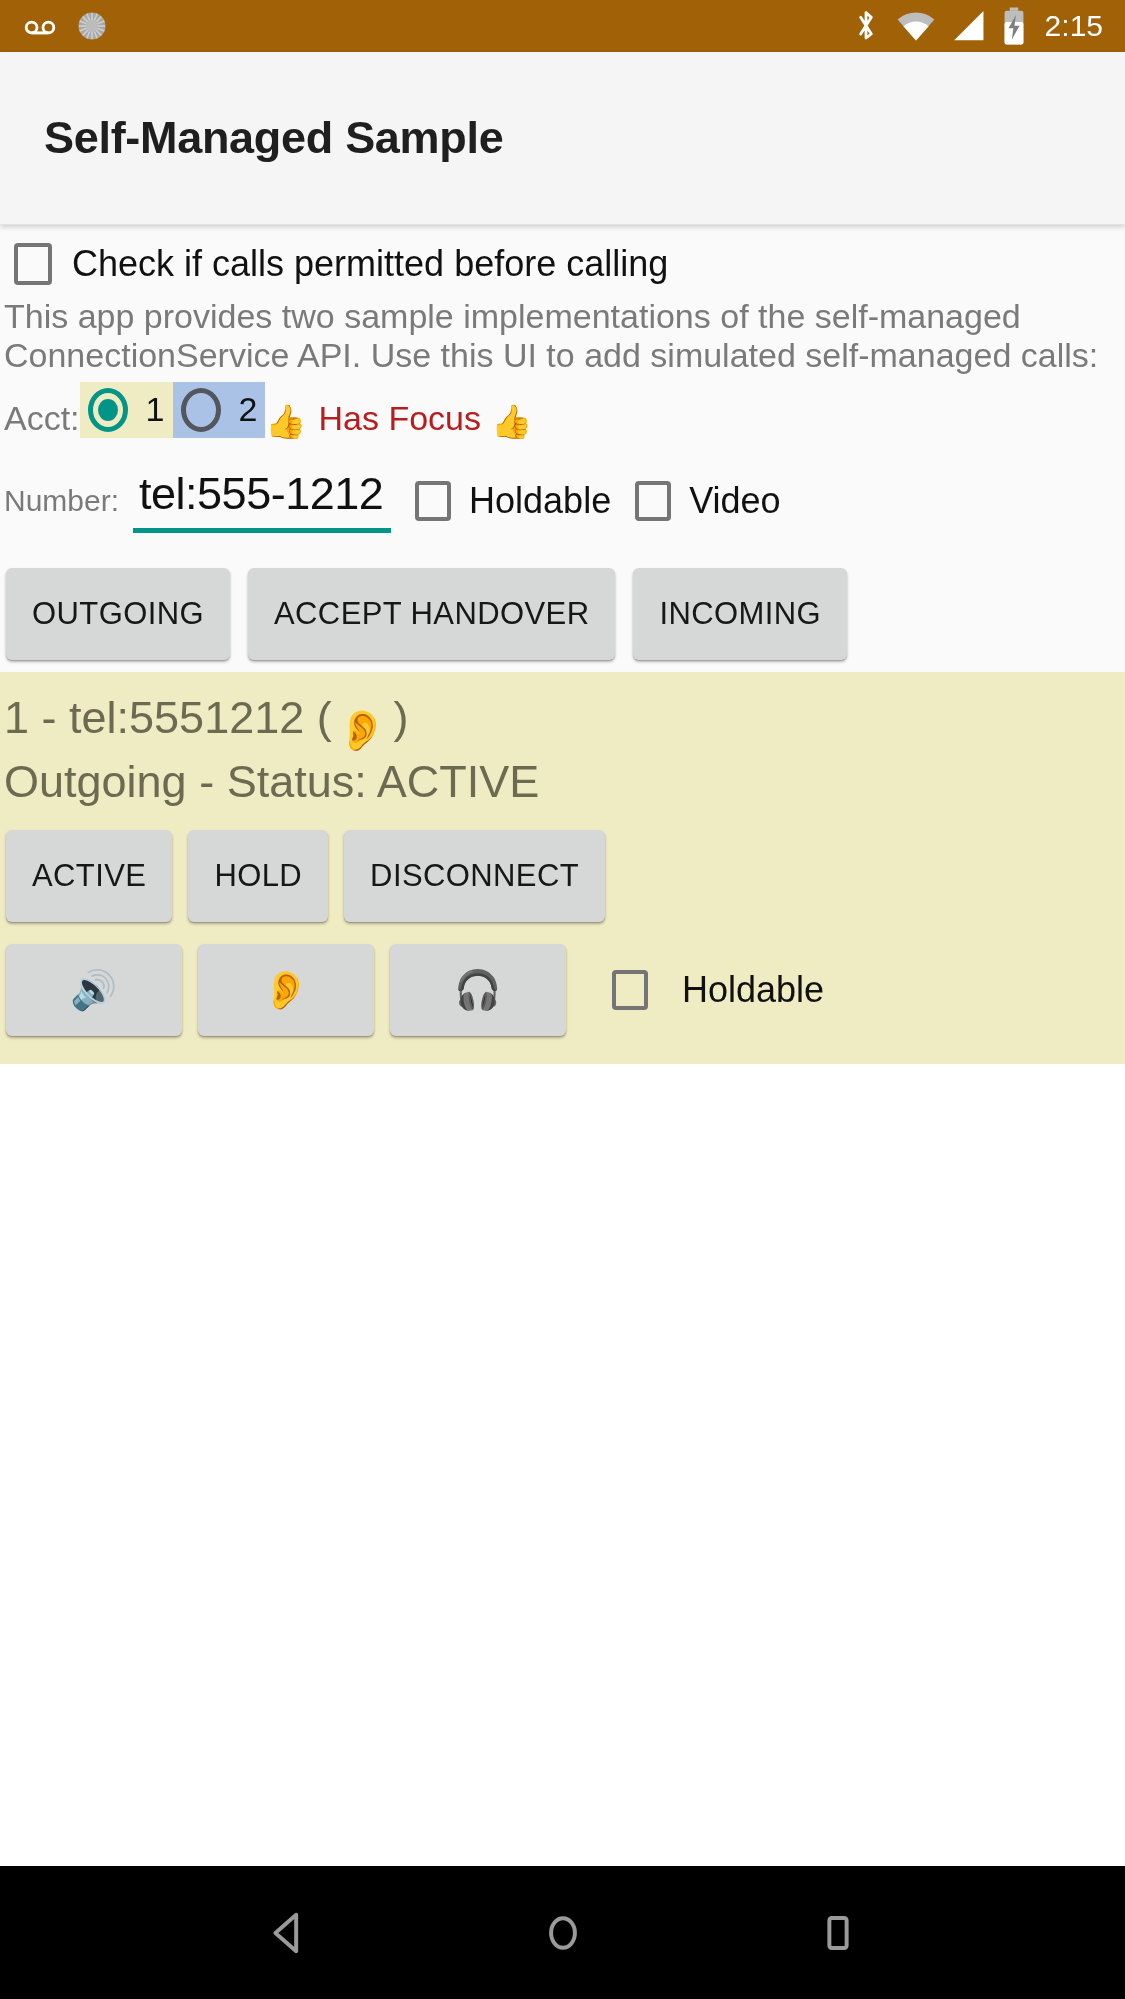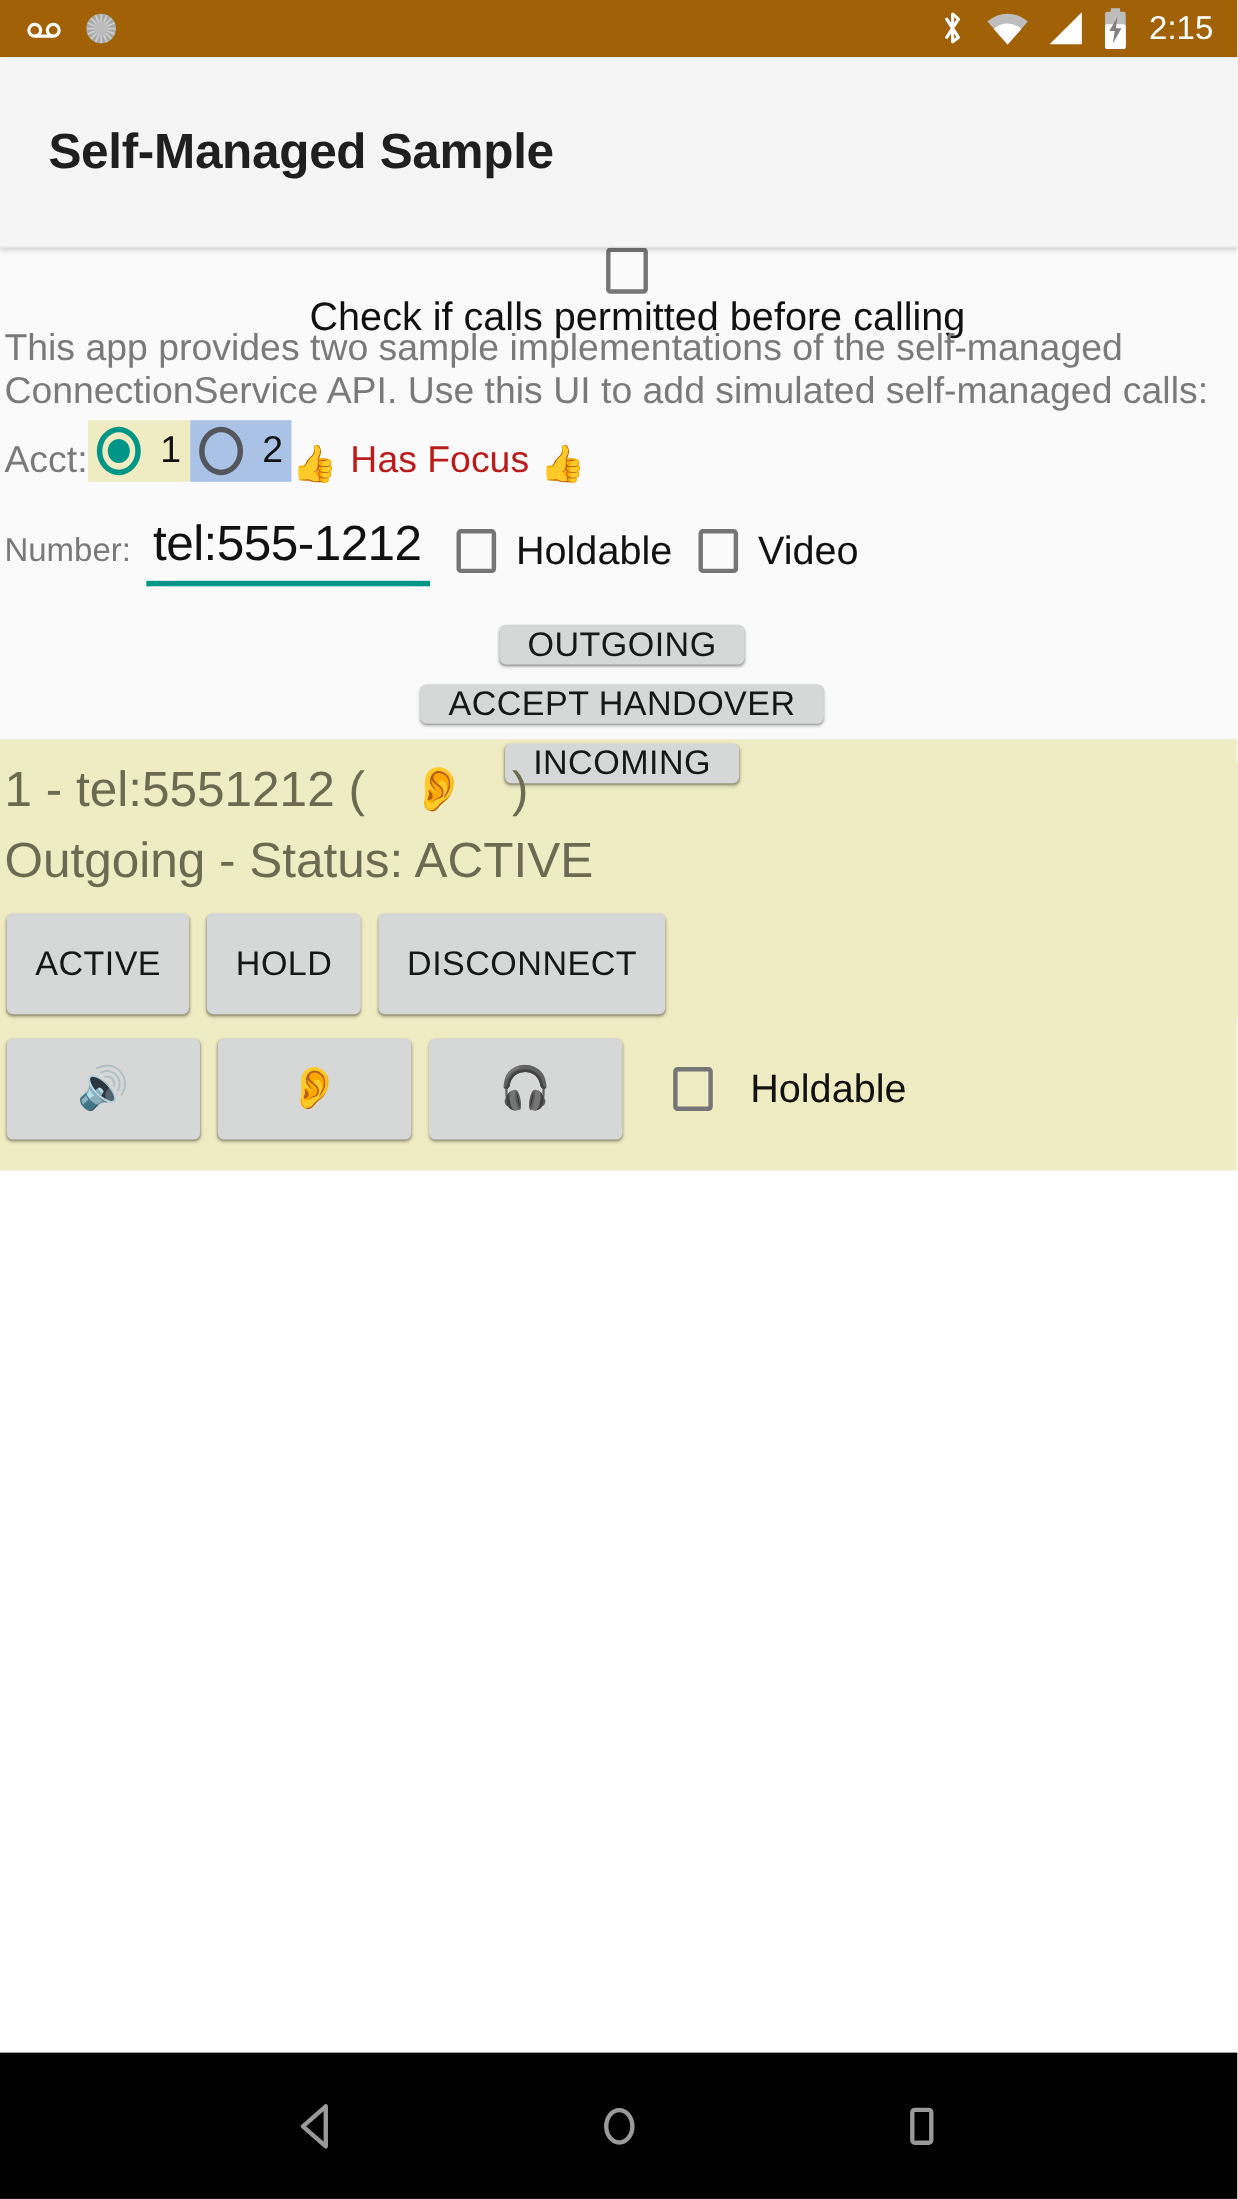--- a/index.html
+++ b/index.html
@@ -70,21 +70,20 @@
     background: #fafafa;
     position: relative;
   }
 
   
   .check-row {
     display: flex;
     align-items: center;
     padding-left: 14px;
     height: 78px;
-    flex-direction: column;
   }
   .cbox {
     width: 38px;
     height: 42px;
     border: 4px solid #757575;
     border-radius: 4px;
     box-sizing: border-box;
     background: transparent;
     flex: none;
   }
@@ -187,26 +186,24 @@
     font-size: 45px;
     color: #111111;
     letter-spacing: -0.5px;
   }
   #number-row .cbox { margin-left: 24px; }
   #number-row .check-label { font-size: 36px; margin-left: 18px; }
 
   
   #main-actions {
     display: flex;
-    align-items: center;
     gap: 18px;
     padding: 0 0 0 6px;
     margin-top: 24px;
     height: 104px;
-    flex-direction: column;
   }
   .btn {
     background: #d6d7d7;
     border-radius: 6px;
     border: none;
     font-family: "Liberation Sans", sans-serif;
     font-size: 31px;
     color: #171717;
     letter-spacing: 0.4px;
     height: 92px;
@@ -222,22 +219,21 @@
   #call-card {
     background: #efebc2;
     padding: 14px 0 28px 0;
   }
   .call-line {
     font-size: 45px;
     color: #6d6a52;
     padding-left: 4px;
     line-height: 1.42;
     display: flex;
-    align-items: center;
-    gap: 36px;
+    align-items: flex-end;
   }
   .call-line .emoji { font-size: 40px; margin: 0 6px; }
   #call-controls {
     display: flex;
     align-items: center;
     gap: 16px;
     padding-left: 6px;
     margin-top: 16px;
   }
   #audio-controls {

